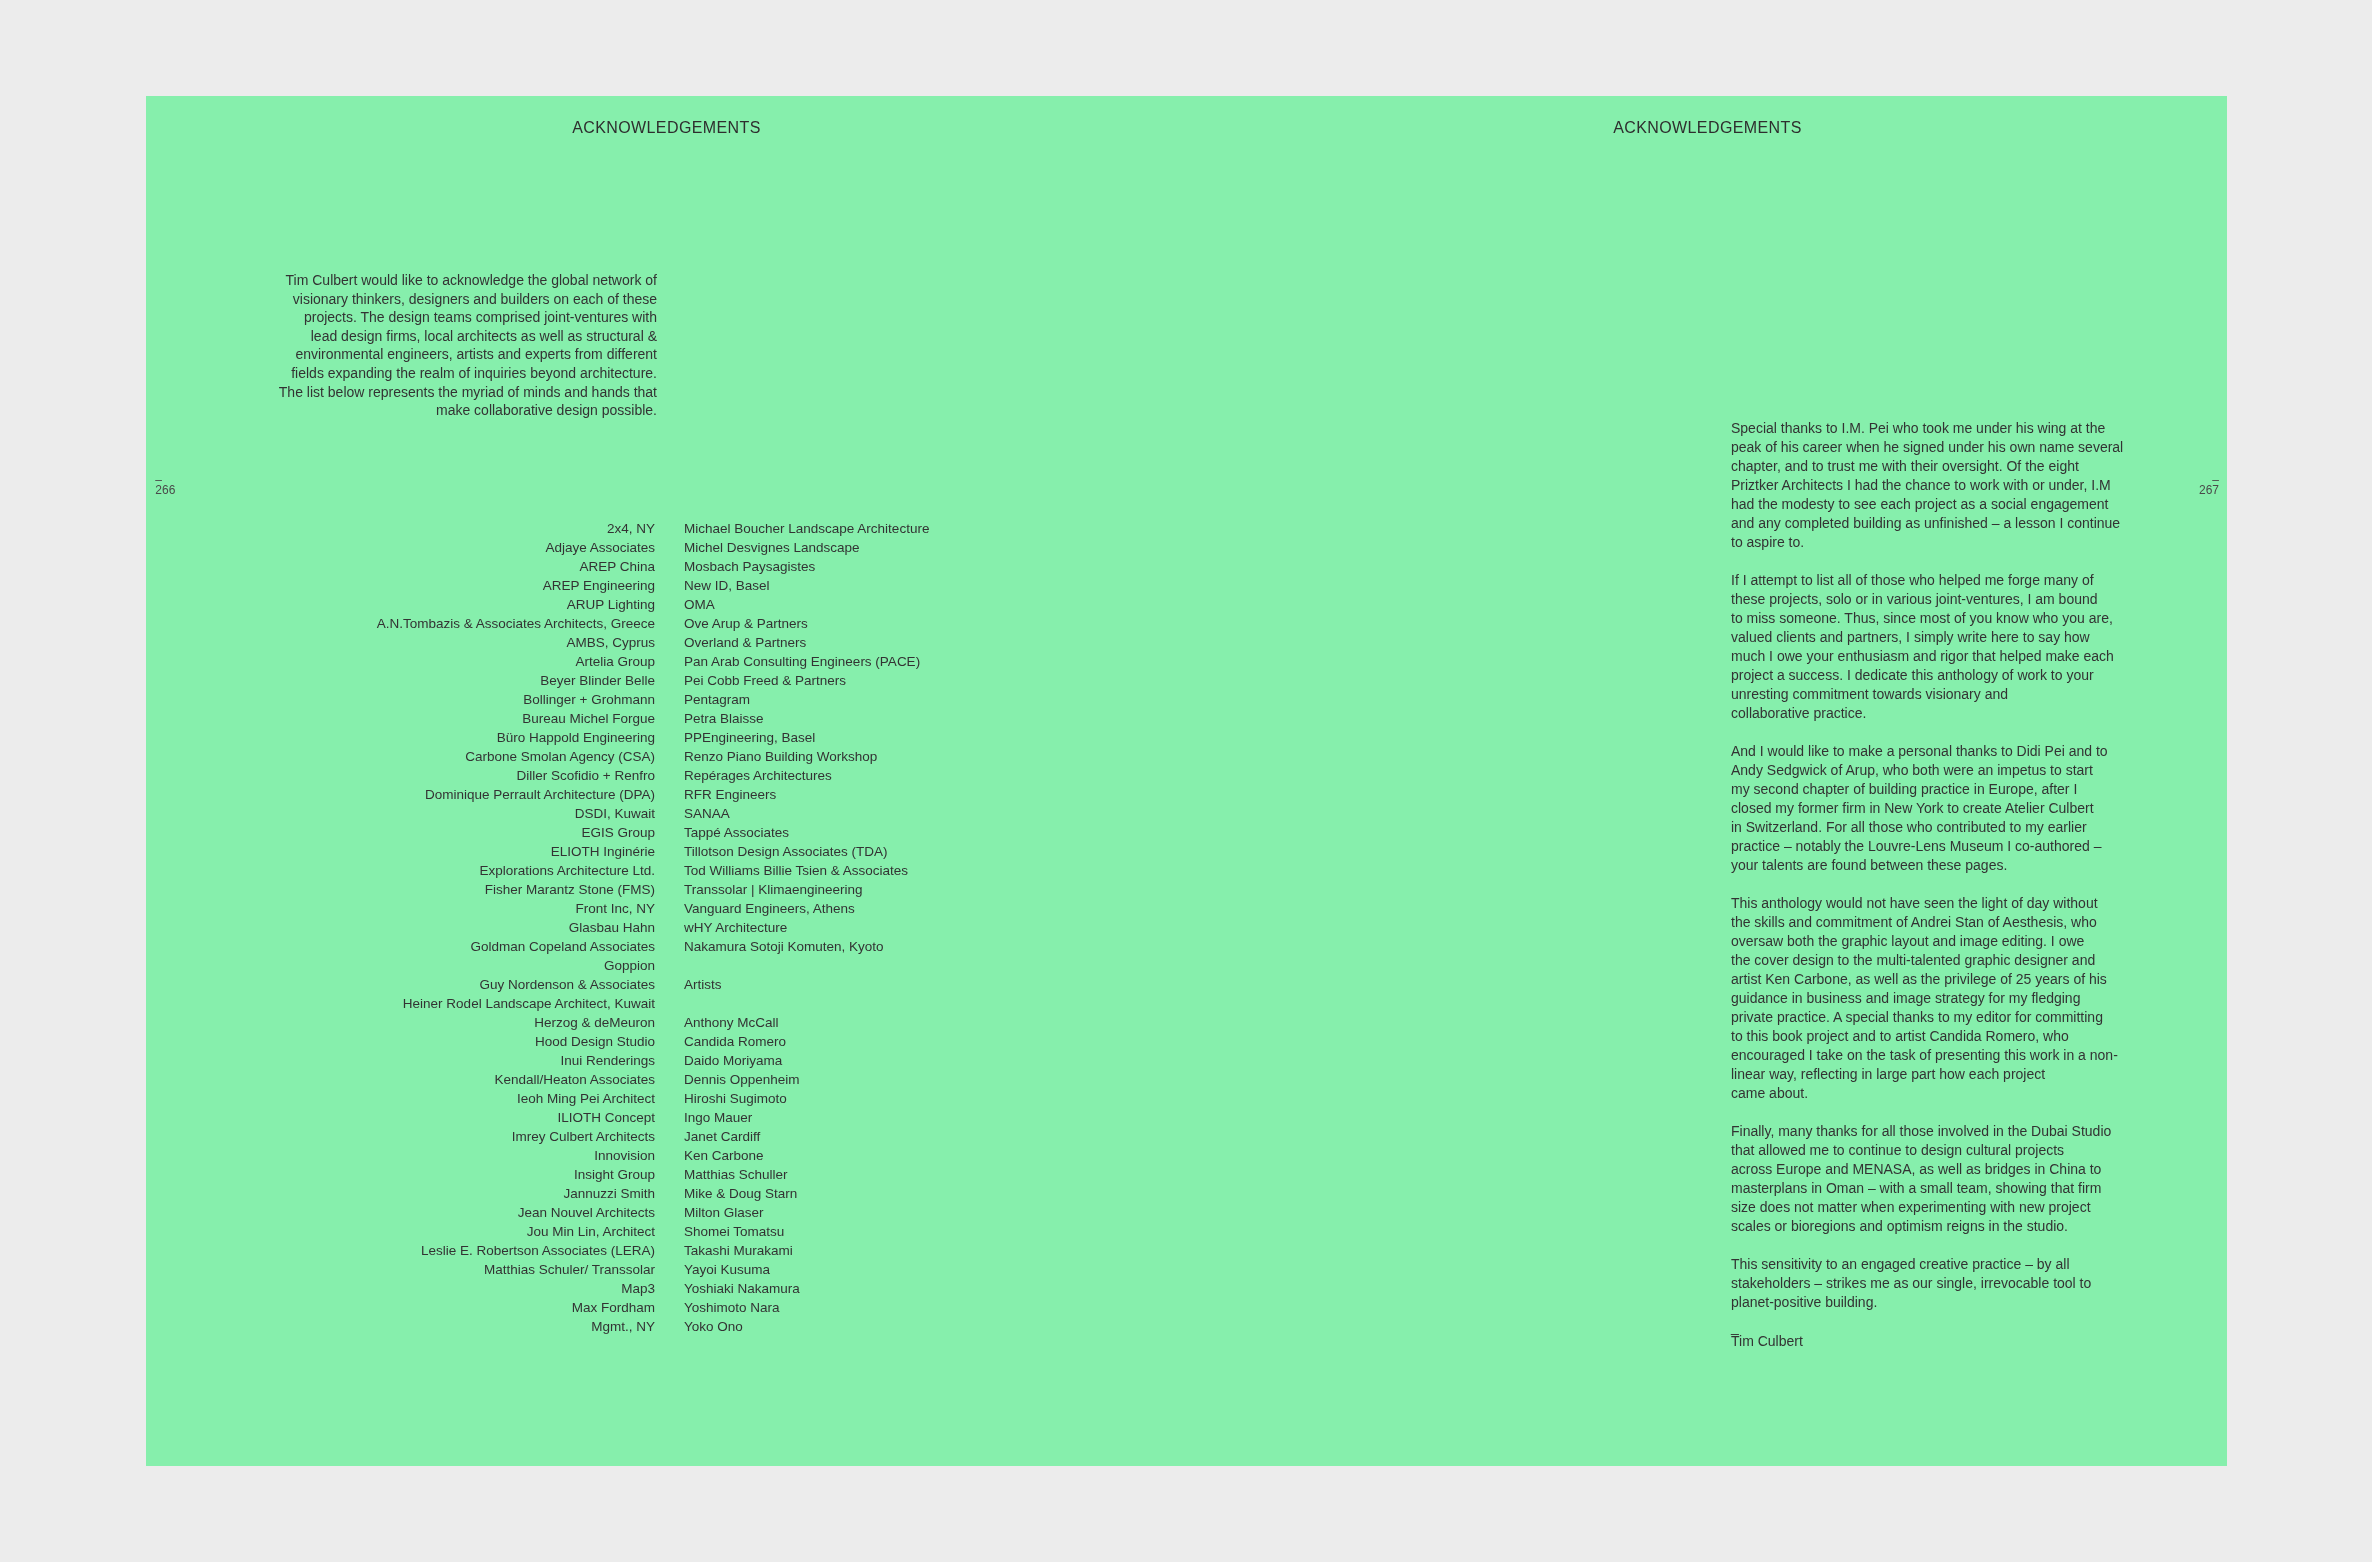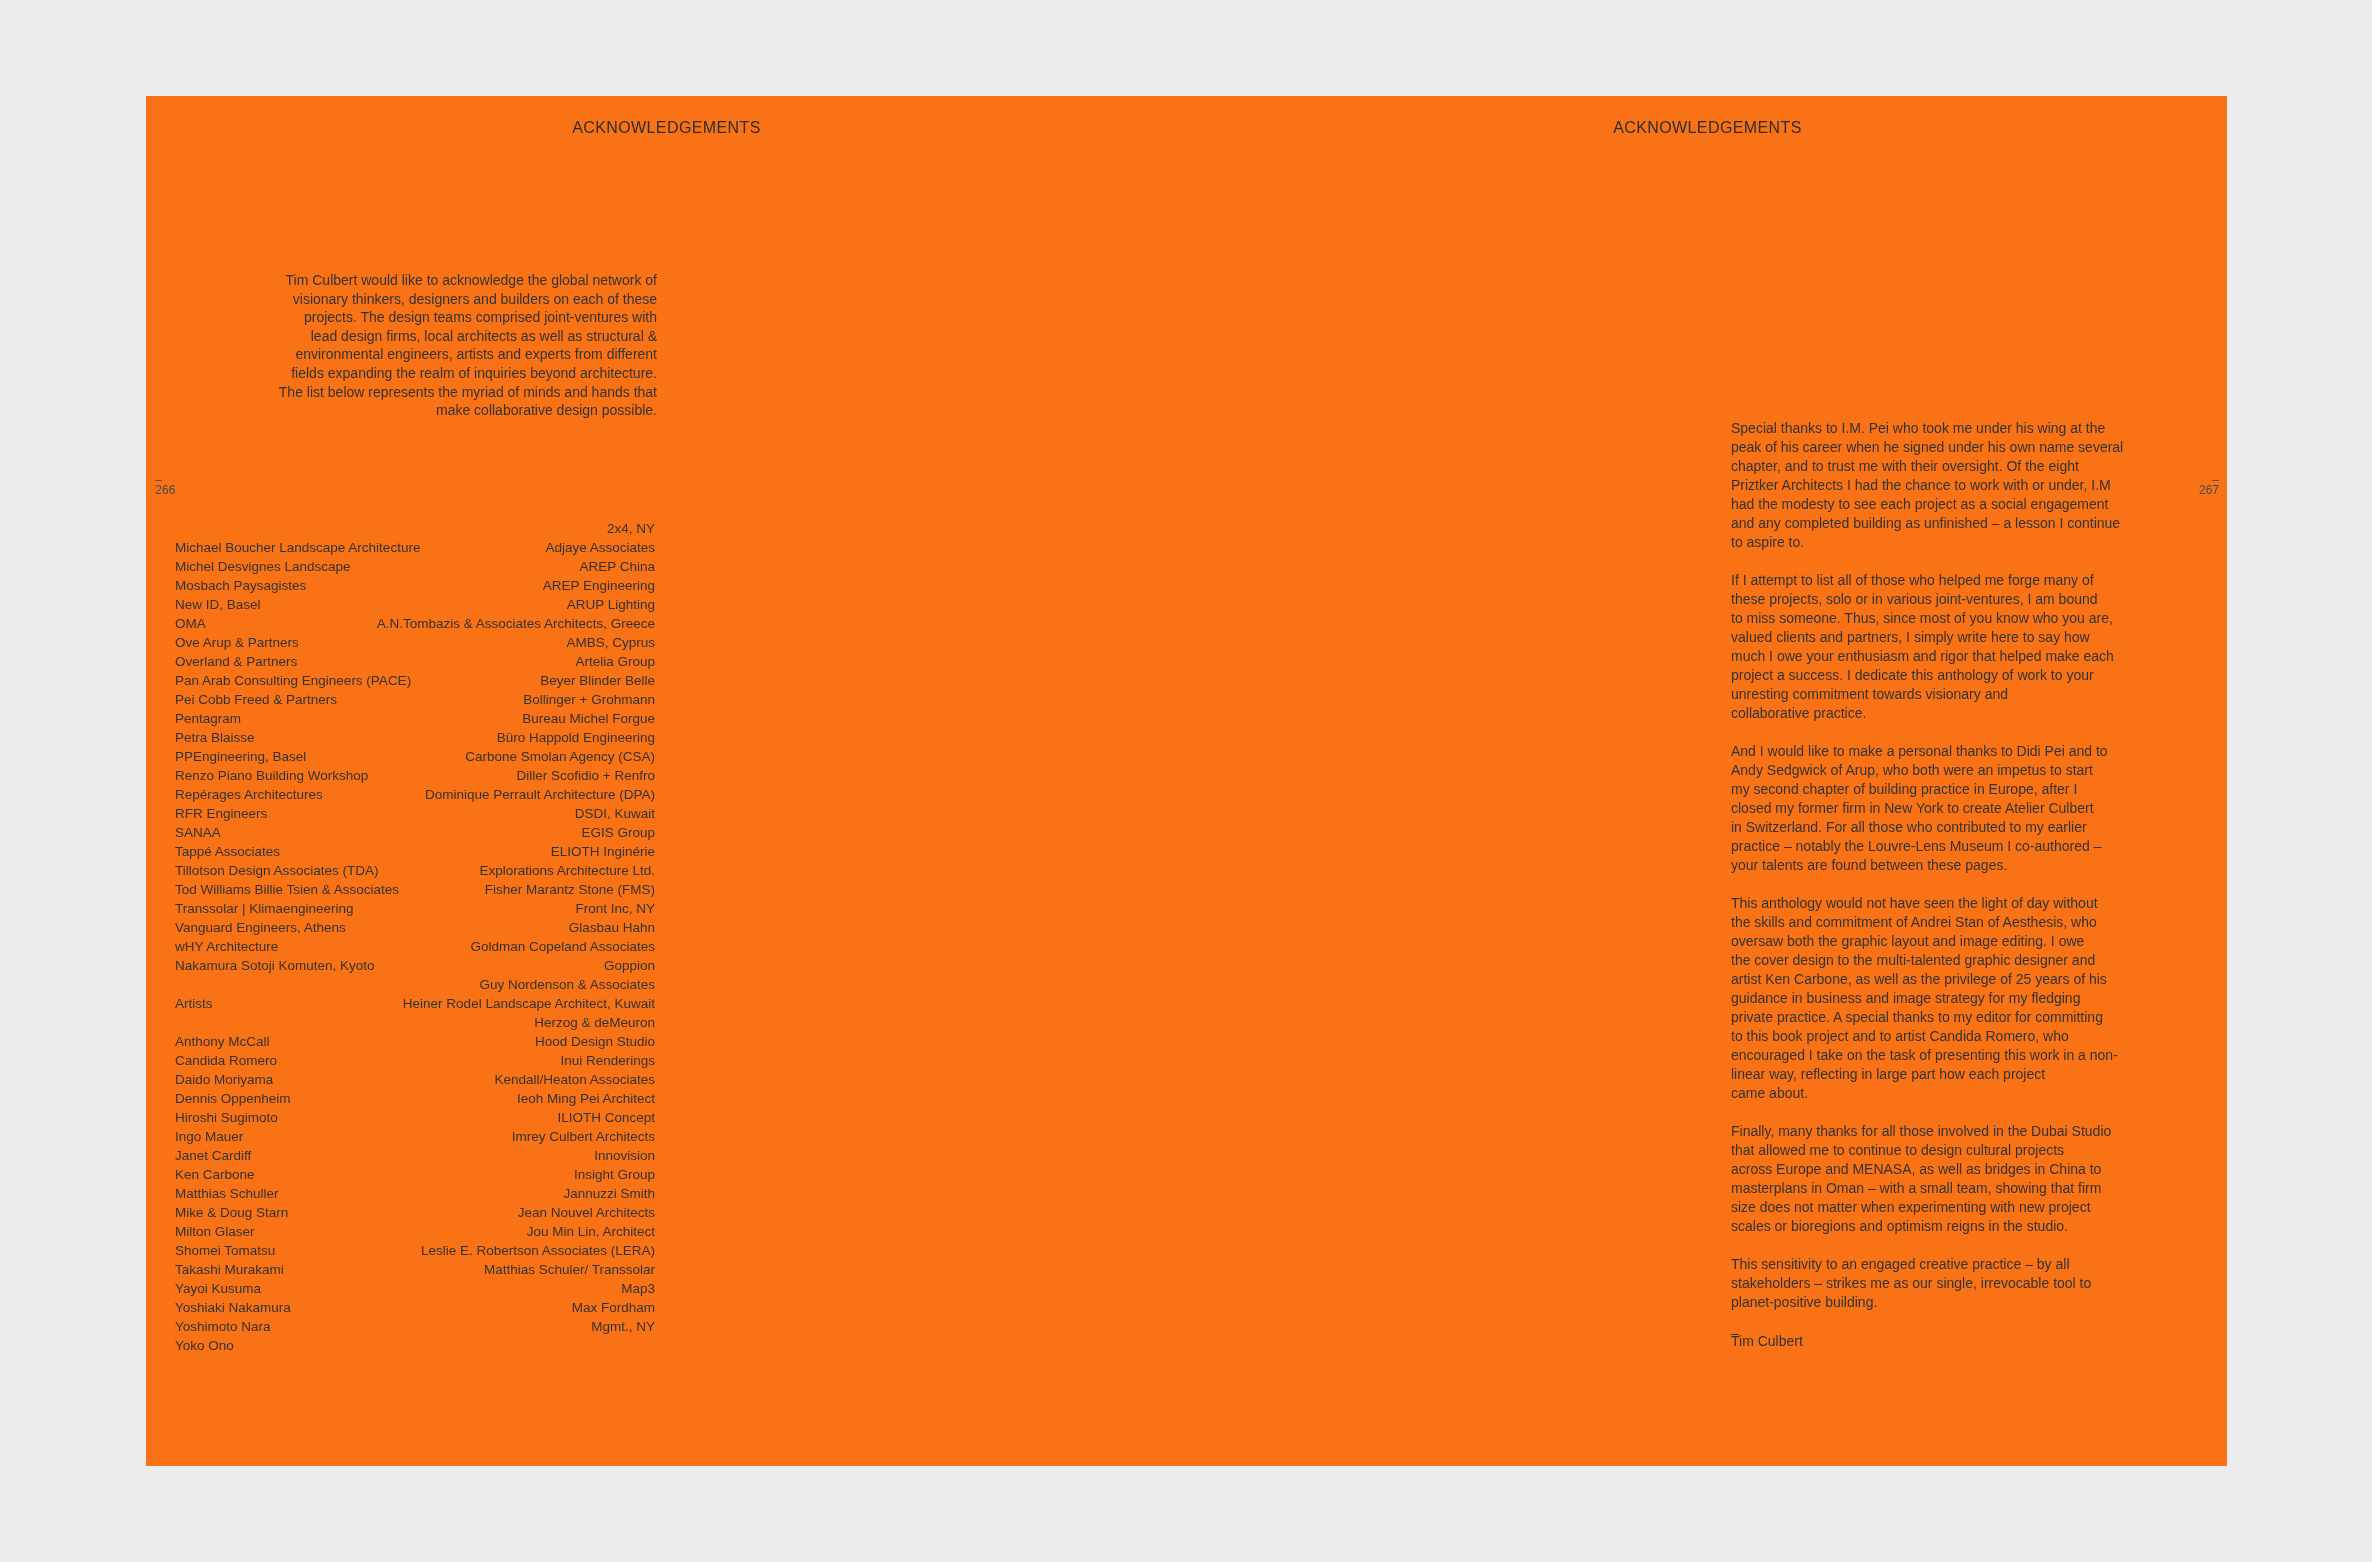--- a/index.html
+++ b/index.html
@@ -7,21 +7,21 @@
   body {
     position: relative;
     background: #ececec;
     font-family: "Liberation Sans", sans-serif;
     color: #333333;
   }
   .spread {
     position: absolute;
     left: 146px; top: 96px;
     width: 2081px; height: 1370px;
-    background: #f97316;
+    background: #86efac;
   }
   .page-header {
     position: absolute;
     top: 23px;
     width: 1041px;
     text-align: center;
     font-size: 16px;
     letter-spacing: 0.4px;
     color: #2e2e2e;
     white-space: nowrap;
@@ -36,21 +36,21 @@
     text-align: right;
     font-size: 14px;
     line-height: 18.6px;
   }
   .intro .line { white-space: nowrap; }
 
   .directory {
     position: absolute;
     left: 0; top: 423px;
   }
-  .dir-row { display: flex; height: 19px; font-size: 13.5px; line-height: 19px; flex-direction: column; }
+  .dir-row { display: flex; height: 19px; font-size: 13.5px; line-height: 19px; }
   .dir-left  { width: 509px; text-align: right; white-space: nowrap; }
   .dir-right { margin-left: 29px; width: 594px; text-align: left; white-space: nowrap; }
   .dir-right.section-heading { text-underline-offset: 2.8px; }
 
   .pagenum {
     position: absolute;
     font-size: 12px;
     color: #4a4a4a;
     line-height: 13px;
   }

